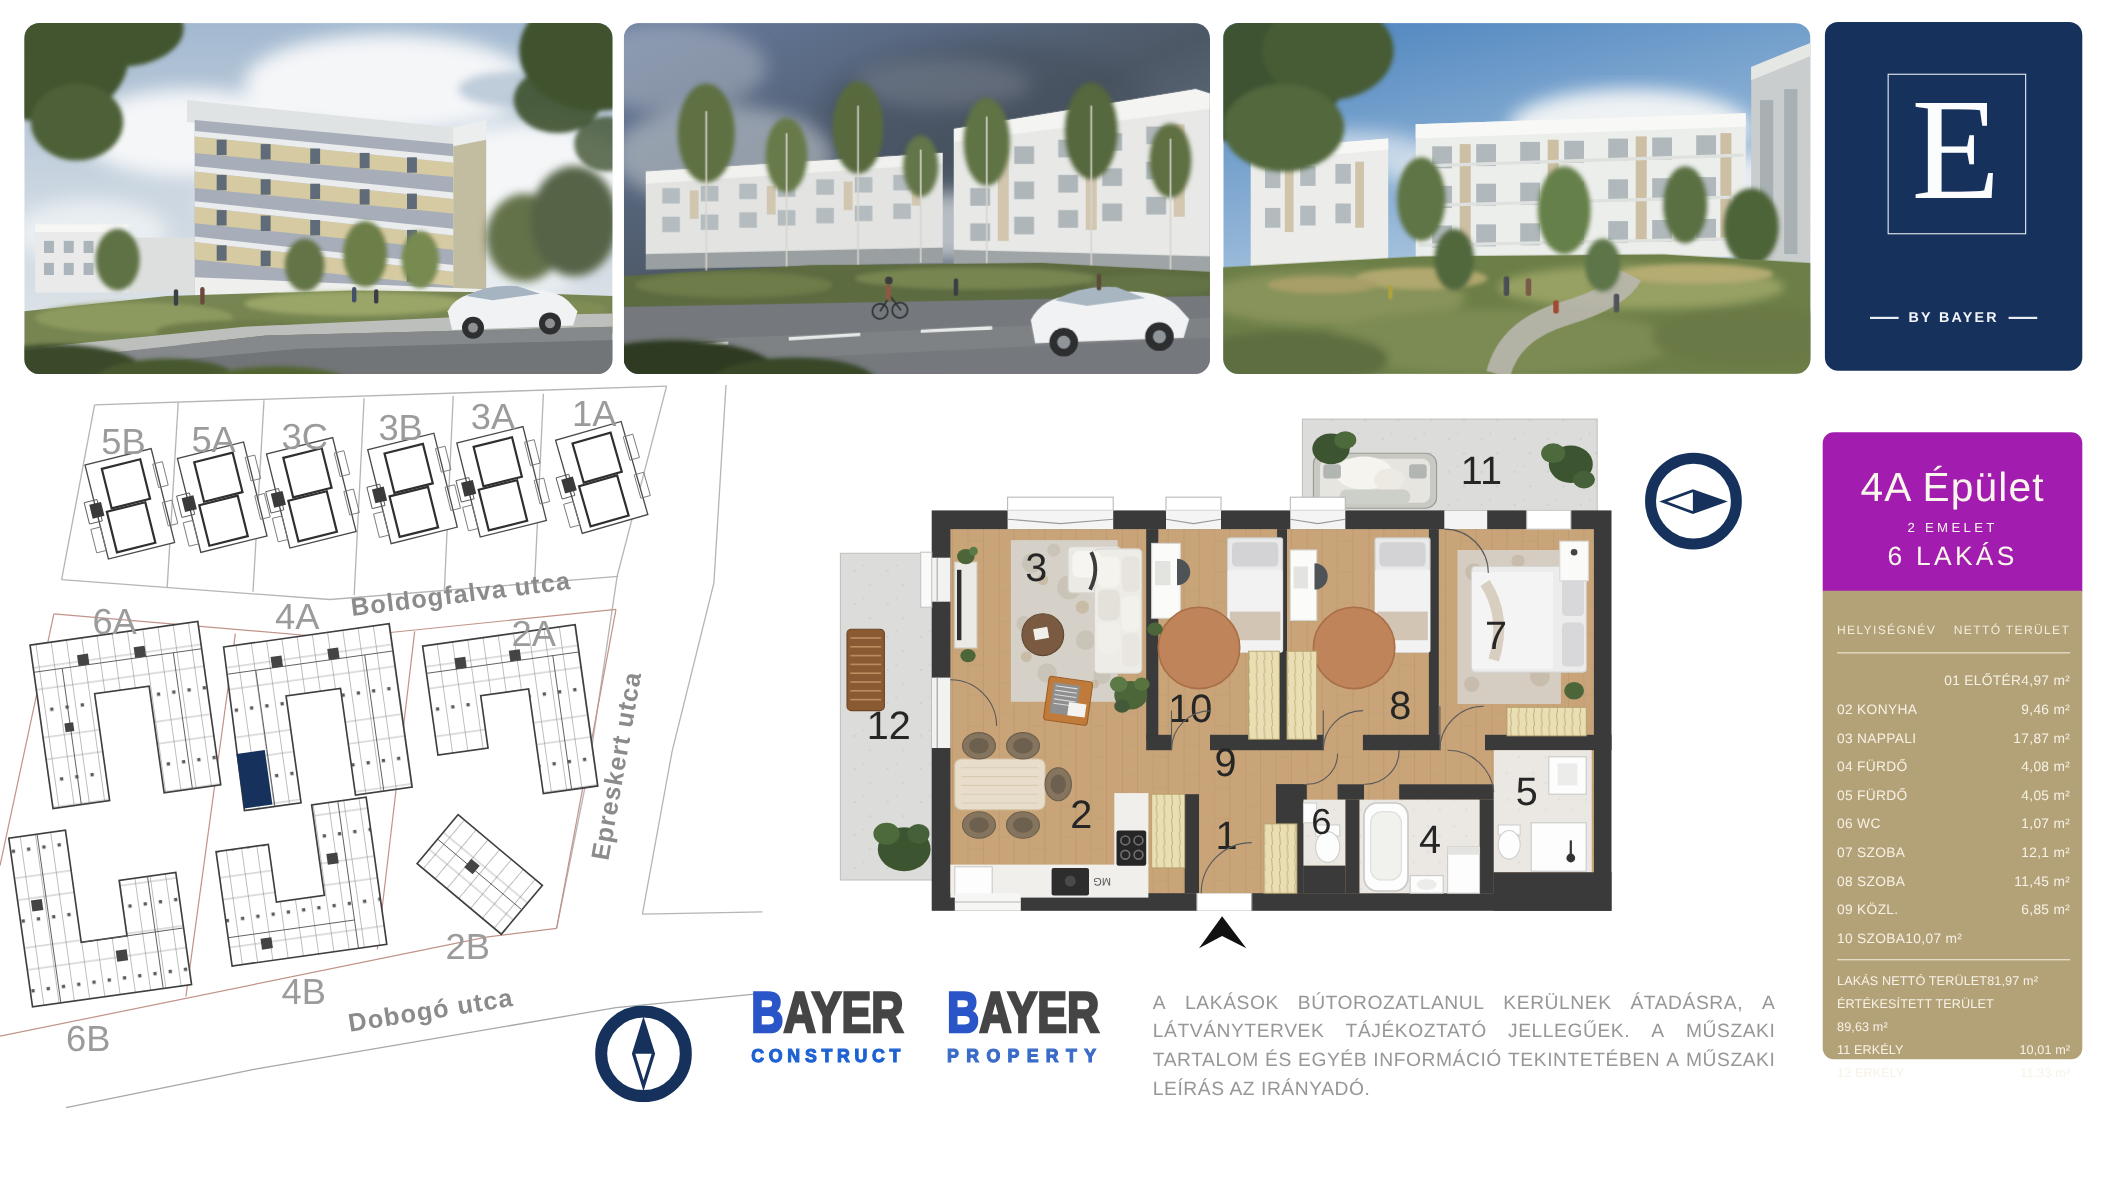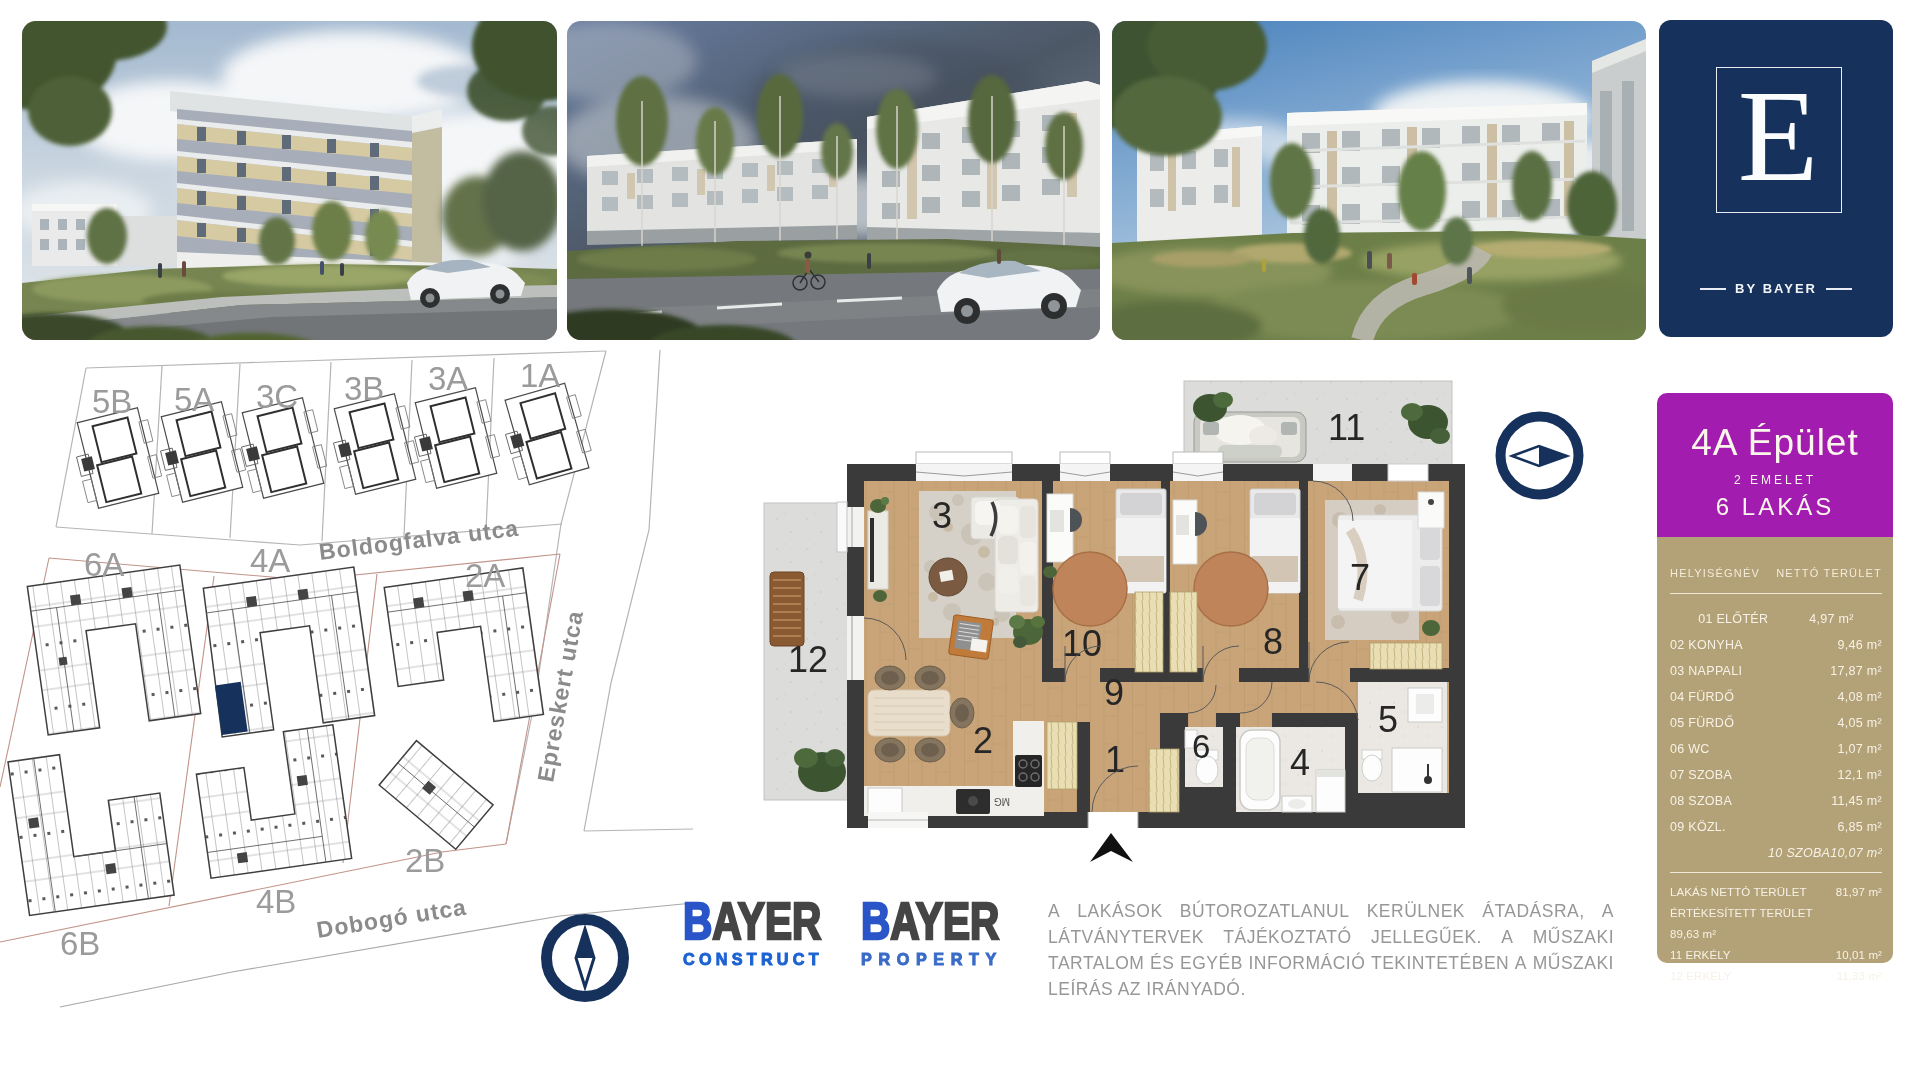--- a/index.html
+++ b/index.html
@@ -1074,21 +1074,21 @@
 
 <div class="abs" style="left:1657px;top:537px;width:236px;height:426px;background:#b3a177;border-radius:0 0 10px 10px;color:#f7f2e6;font-size:13px;">
 
   <div style="position:absolute;left:13px;right:11px;top:30px;display:flex;justify-content:space-between;font-size:11px;letter-spacing:1.2px;color:#f3ecdb;">
     <span>HELYISÉGNÉV</span>
         <span>NETTÓ TERÜLET</span>
   </div>
   <div style="position:absolute;left:13px;right:11px;top:56px;height:1px;background:#efe9d8;"></div>
 
   <div style="position:absolute;left:13px;right:11px;top:69px;line-height:26px;letter-spacing:0.3px;font-size:12.5px;white-space:nowrap;">
-    <div style="display:flex;justify-content:center;gap:41px;">
+    <div style="display:flex;justify-content:flex-end;">
           <span>01 ELŐTÉR</span>
           <span>4,97 m²</span>
         </div>
     <div style="display:flex;justify-content:space-between;">
           <span>02 KONYHA</span>
           <span>9,46 m²</span>
         </div>
     <div style="display:flex;justify-content:space-between;">
           <span>03 NAPPALI</span>
           <span>17,87 m²</span>
@@ -1110,29 +1110,29 @@
           <span>12,1 m²</span>
         </div>
     <div style="display:flex;justify-content:space-between;">
           <span>08 SZOBA</span>
           <span>11,45 m²</span>
         </div>
     <div style="display:flex;justify-content:space-between;align-items:flex-end;">
           <span>09 KÖZL.</span>
           <span>6,85 m²</span>
         </div>
-    <div style="display:flex;justify-content:flex-end;font-style:italic;">
+    <div style="display:flex;justify-content:flex-start;">
           <span>10 SZOBA</span>
           <span>10,07 m²</span>
         </div>
   </div>
   <div style="position:absolute;left:13px;right:11px;top:335px;height:1px;background:#efe9d8;"></div>
 
   <div style="position:absolute;left:13px;right:11px;top:345px;line-height:21px;font-size:11.5px;letter-spacing:0.1px;white-space:nowrap;">
-    <div style="display:flex;justify-content:space-between;">
+    <div style="display:flex;justify-content:flex-start;">
           <span>LAKÁS NETTÓ TERÜLET</span>
           <span>81,97 m²</span>
         </div>
     <div style="display:flex;justify-content:space-between;flex-direction:column;">
           <span>ÉRTÉKESÍTETT TERÜLET</span>
           <span>89,63 m²</span>
         </div>
     <div style="display:flex;justify-content:space-between;">
           <span>11 ERKÉLY</span>
           <span>10,01 m²</span>

